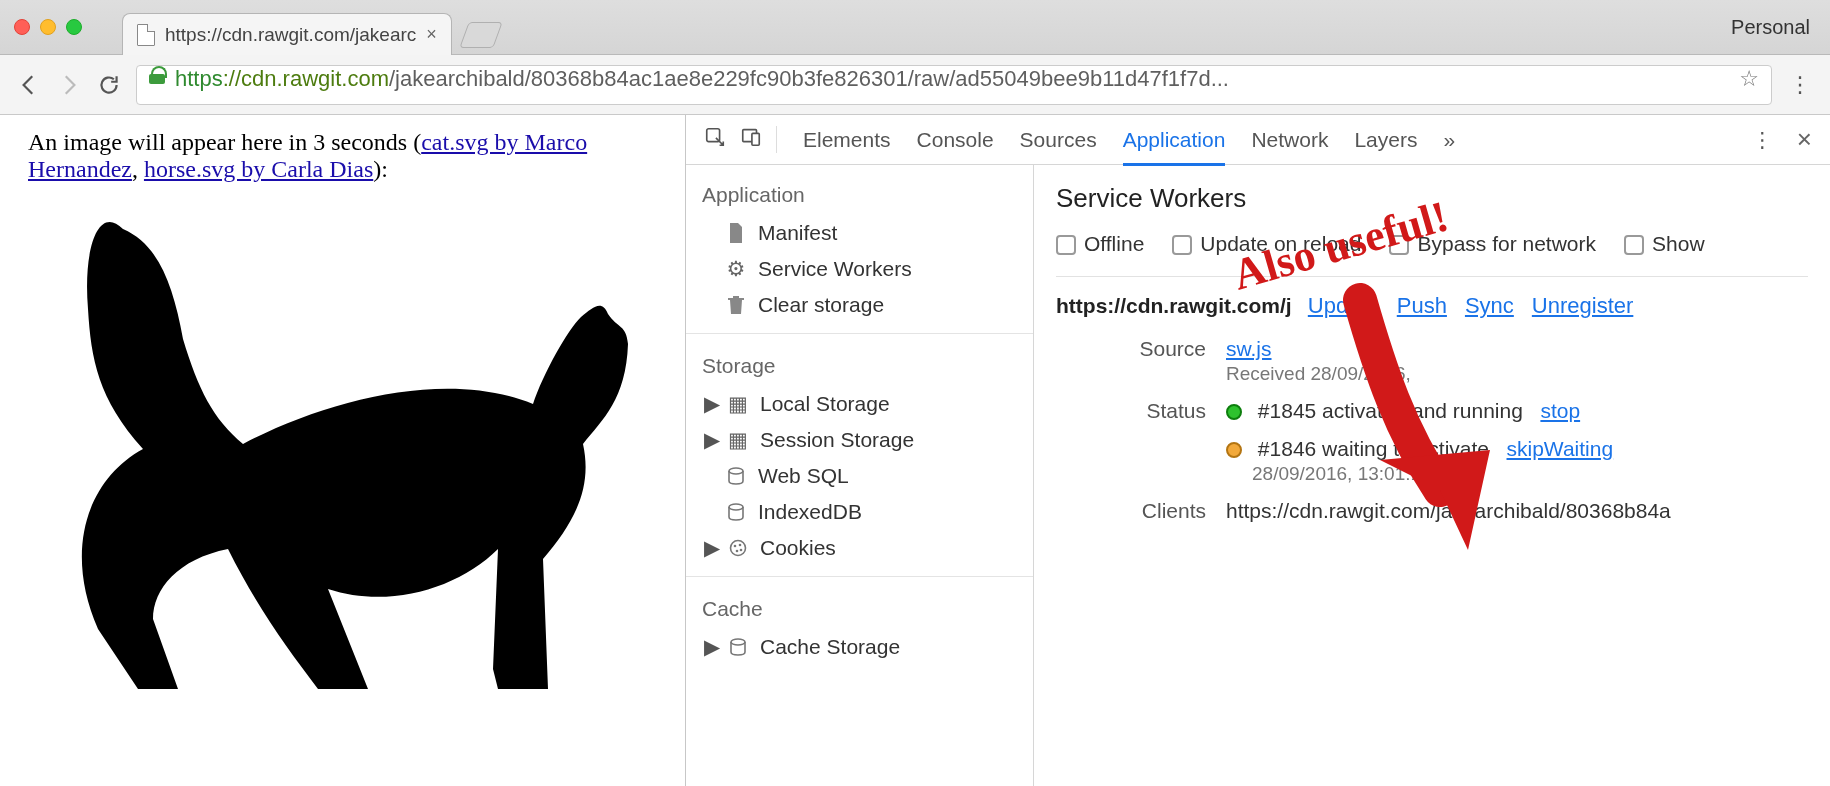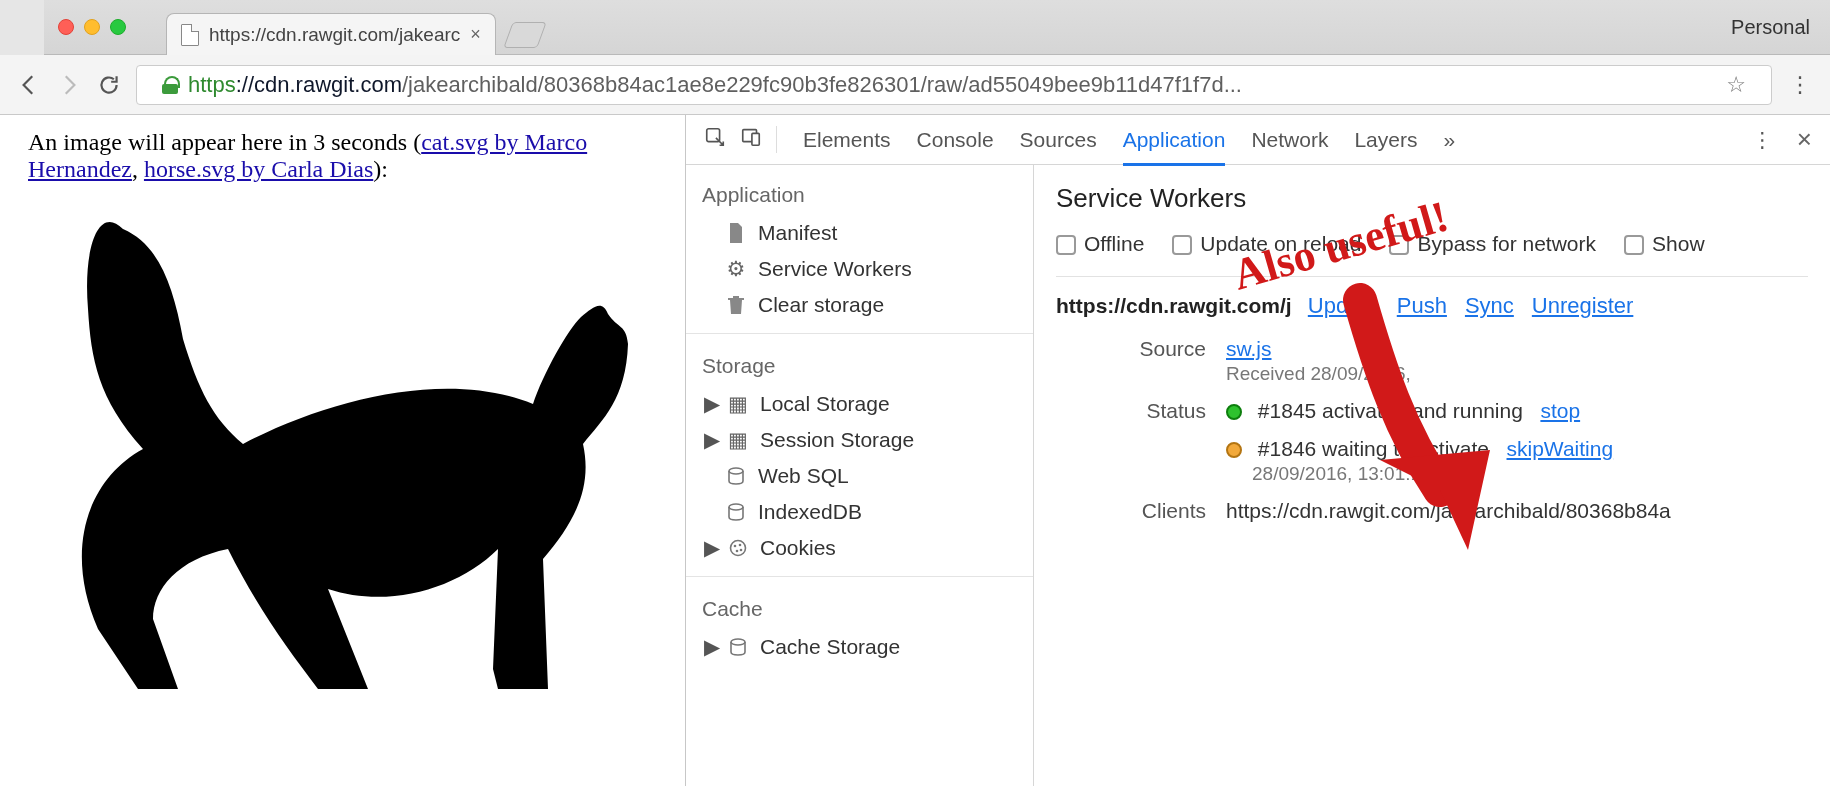--- a/index.html
+++ b/index.html
@@ -12,21 +12,20 @@
   }
 
   
   .titlebar {
     height: 55px;
     background: linear-gradient(#dedede,#d5d5d5);
     border-bottom: 1px solid #b9b9b9;
     display: flex; align-items: center;
     padding-left: 14px;
     position: relative;
-    margin-left: 44px;
   }
   .traffic { display:flex; gap:10px; align-items:center; }
   .dot { width:16px; height:16px; border-radius:50%; }
   .dot.red { background:#ff5f57; border:1px solid #e24238; }
   .dot.yellow { background:#ffbd2e; border:1px solid #e1a11e; }
   .dot.green { background:#28c940; border:1px solid #1dad2b; }
 
   .tabstrip { display:flex; align-items:flex-end; margin-left:40px; height:100%; }
   .tab {
     display:flex; align-items:center; gap:10px;
@@ -60,30 +59,30 @@
 
   
   .toolbar {
     height:60px; background:#f4f4f4; border-bottom:1px solid #c9c9c9;
     display:flex; align-items:center; padding:0 16px; gap:14px;
   }
   .navbtn { color:#555; cursor:pointer; }
   .navbtn.disabled { color:#bbb; }
   .navbtn svg { width:26px; height:26px; display:block; }
   .omnibox {
-    flex:1; display:flex; align-items:center;
+    flex:1; display:flex; 
     background:#fff; border:1px solid #ccc; border-radius:4px;
-    height:40px; padding:0 25px; font-size:22px; color:#666;
+    height:40px; padding:0 12px; font-size:22px; color:#666;
     overflow:hidden; white-space:nowrap;
   }
   .lock { width:16px; height:18px; margin-right:10px; position:relative; }
   .lock::before{ content:''; position:absolute; top:0; left:2px; width:12px; height:10px; border:2px solid #3c9b3c; border-bottom:none; border-radius:8px 8px 0 0;}
   .lock::after{ content:''; position:absolute; bottom:0; left:0; width:16px; height:10px; background:#3c9b3c; border-radius:2px;}
   .omni-scheme { color:#2f8a2f; }
-  .omni-host { color:#0f172a; }
+  .omni-host { color:#4d7c0f; }
   .omni-path { color:#5f5f5f; }
   .star { font-size:22px; color:#777; margin-left:8px; }
   .kebab { width:28px; text-align:center; font-size:22px; color:#555; line-height:0.6; }
 
   
   .content { display:flex; height:calc(100% - 115px); background:#fff; }
   .page { width:685px; padding:14px 28px; font-family: Liberation Serif, serif; font-size:24px; color:#000; }
   .page a { color:#1a0dab; text-decoration:underline; }
   .cat { width:620px; height:510px; margin-top:6px; }
 

